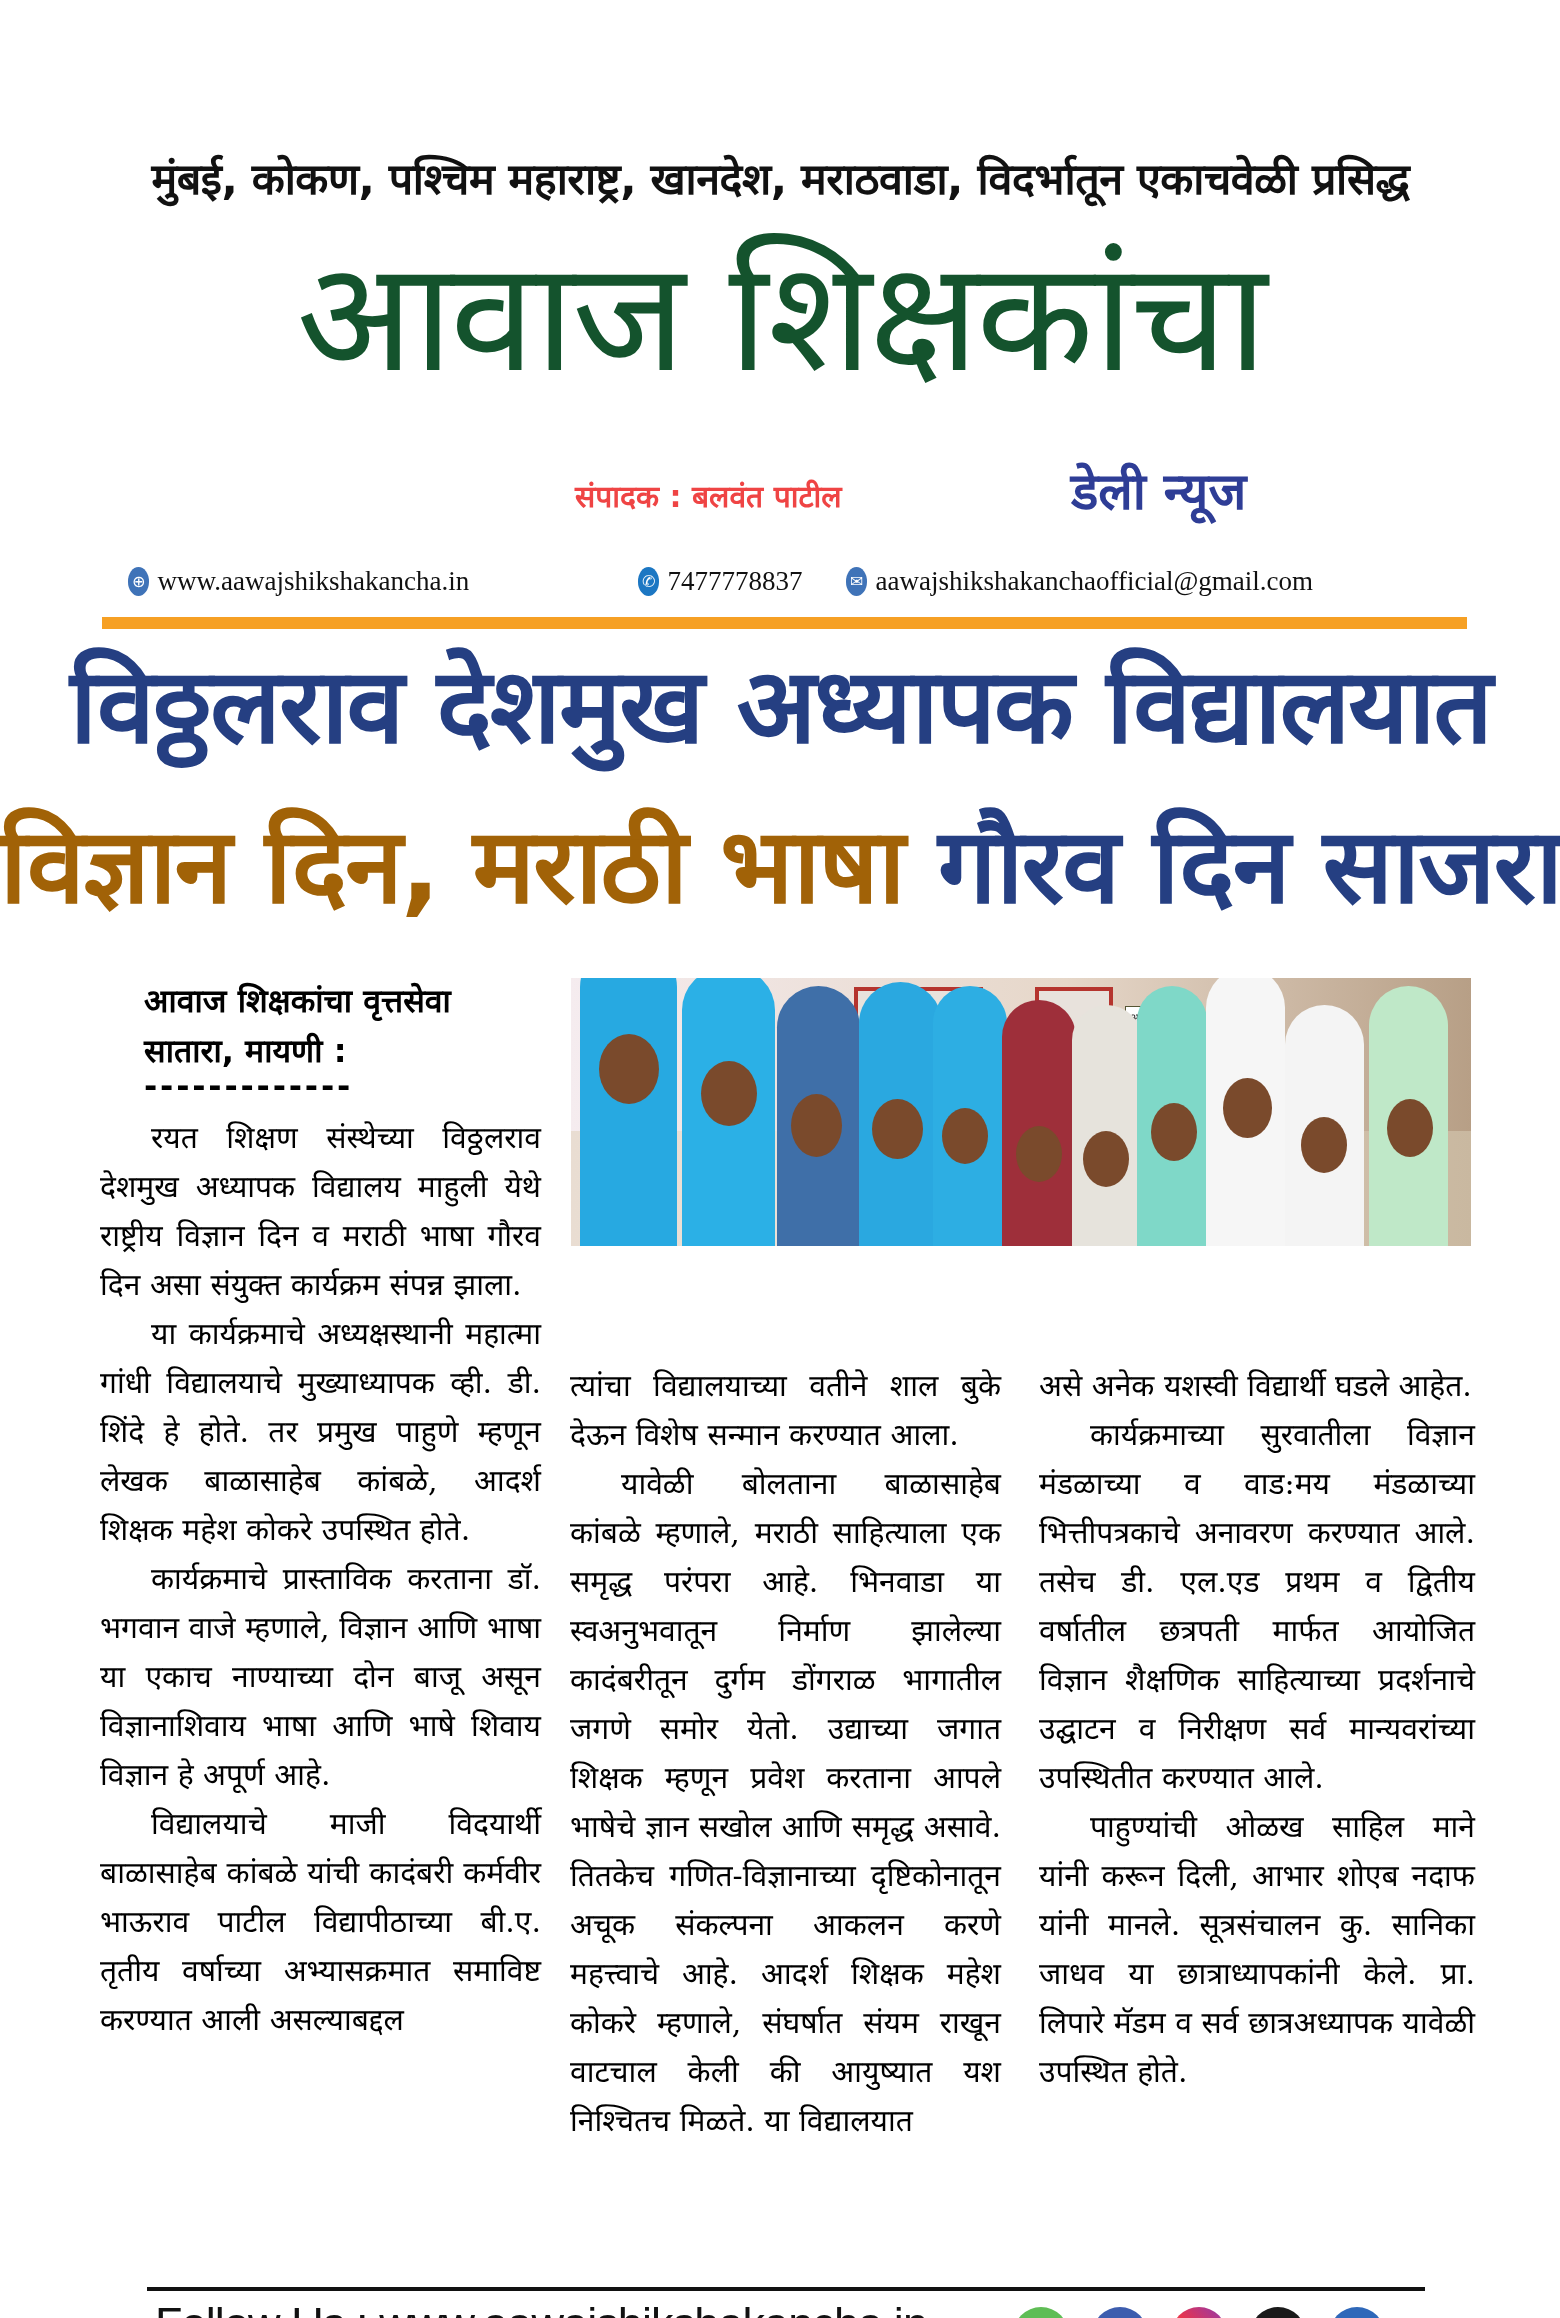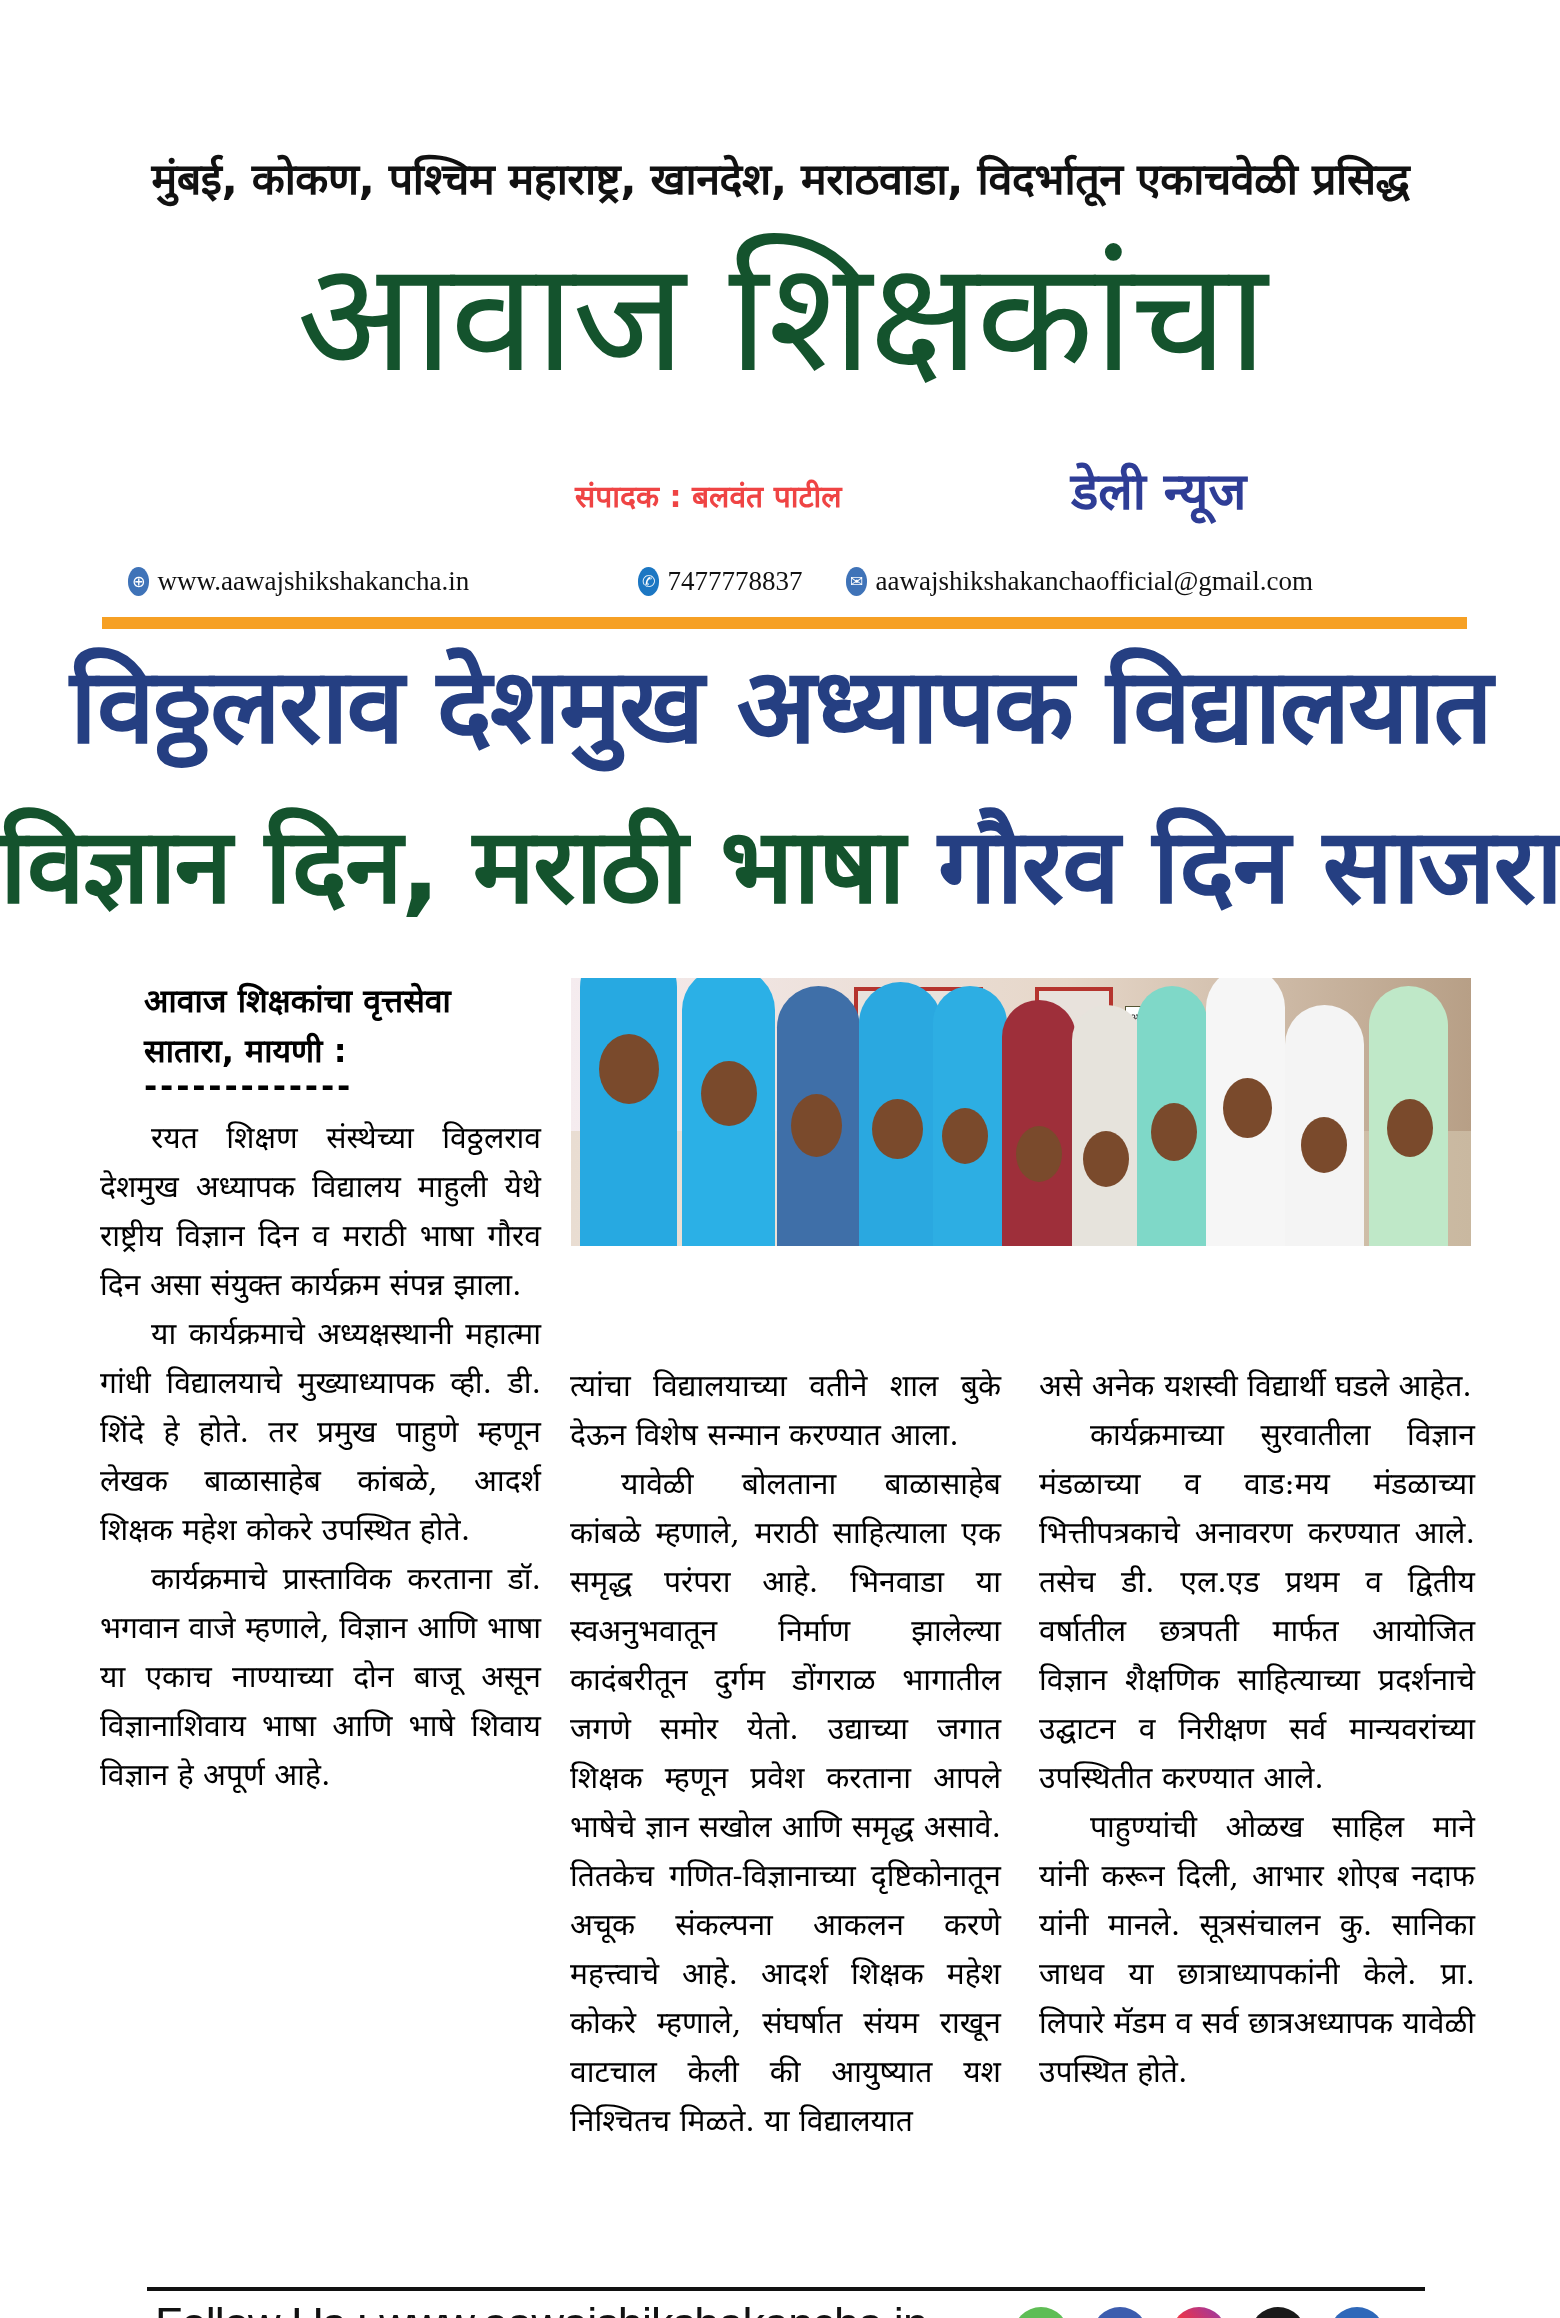--- a/index.html
+++ b/index.html
@@ -17,21 +17,21 @@
     .contact .ico.phone { background: #1C77C3; }
     .c-web { left: 128px; }
     .c-phone { left: 638px; }
     .c-mail { left: 846px; }
 
     .orange-rule { left: 102px; top: 617px; width: 1365px; height: 12px; background: #F6A024; }
 
     
     .hl1 { left: 0; width: 1561px; top: 649px; text-align: center; font-size: 104px; font-weight: bold; color: #253F82; letter-spacing: -1.9px; line-height: 1.1; }
     .hl2 { left: 0; width: 1561px; top: 809px; text-align: center; font-size: 104px; font-weight: bold; letter-spacing: -1.9px; line-height: 1.1; }
-    .hl2 .purple { color: #14532d; }
+    .hl2 .purple { color: #a16207; }
     .hl2 .navy { color: #253F82; text-align: right; }
 
     
     .byline { left: 144px; top: 976px; font-size: 32px; font-weight: bold; line-height: 50px; }
     .dashes { left: 144px; top: 1067px; font-size: 32px; font-weight: bold; letter-spacing: 2.8px; }
 
     
     .col { font-family: "DejaVu Serif", serif; font-size: 30px; line-height: 49px; text-align: justify; }
     .col p { margin: 0; text-indent: 51px; }
     .col p.noindent { text-indent: 0; }
@@ -121,20 +121,21 @@
   <div class="head" style="left:580px; top:125px; width:46px; height:58px;"></div>
   <div class="head" style="left:652px; top:100px; width:49px; height:60px;"></div>
   <div class="head" style="left:730px; top:139px; width:46px; height:56px;"></div>
   <div class="head" style="left:816px; top:121px; width:46px; height:58px;"></div>
 </div>
 
 <div class="abs col col1">
   <p>रयत शिक्षण संस्थेच्या विठ्ठलराव देशमुख अध्यापक विद्यालय माहुली येथे राष्ट्रीय विज्ञान दिन व  मराठी भाषा गौरव दिन असा संयुक्त कार्यक्रम संपन्न झाला.</p>
   <p>या कार्यक्रमाचे अध्यक्षस्थानी महात्मा गांधी विद्यालयाचे मुख्याध्यापक व्ही. डी. शिंदे हे होते. तर प्रमुख पाहुणे म्हणून लेखक बाळासाहेब कांबळे, आदर्श शिक्षक महेश कोकरे  उपस्थित होते.</p>
   <p>कार्यक्रमाचे प्रास्ताविक करताना डॉ. भगवान वाजे म्हणाले,  विज्ञान आणि भाषा या एकाच नाण्याच्या दोन बाजू असून विज्ञानाशिवाय भाषा आणि भाषे शिवाय विज्ञान हे अपूर्ण आहे.</p>
+  <p>विद्यालयाचे माजी विदयार्थी बाळासाहेब कांबळे यांची कादंबरी कर्मवीर भाऊराव पाटील विद्यापीठाच्या बी.ए. तृतीय वर्षाच्या अभ्यासक्रमात समाविष्ट करण्यात आली असल्याबद्दल</p>
 </div>
 <div class="abs col col2">
   <p class="noindent">त्यांचा विद्यालयाच्या वतीने शाल बुके देऊन विशेष सन्मान करण्यात आला.</p>
   <p>यावेळी बोलताना बाळासाहेब कांबळे म्हणाले,  मराठी साहित्याला एक समृद्ध परंपरा आहे. भिनवाडा या स्वअनुभवातून निर्माण झालेल्या कादंबरीतून दुर्गम डोंगराळ भागातील जगणे समोर येतो. उद्याच्या जगात शिक्षक म्हणून प्रवेश करताना आपले भाषेचे ज्ञान  सखोल आणि समृद्ध असावे. तितकेच गणित-विज्ञानाच्या दृष्टिकोनातून अचूक संकल्पना आकलन करणे महत्त्वाचे आहे. आदर्श शिक्षक महेश कोकरे म्हणाले,   संघर्षात संयम राखून वाटचाल केली की आयुष्यात यश निश्चितच मिळते. या विद्यालयात</p>
 </div>
 <div class="abs col col3">
   <p class="noindent">असे अनेक यशस्वी विद्यार्थी घडले आहेत.</p>
   <p>कार्यक्रमाच्या सुरवातीला विज्ञान मंडळाच्या व वाड:मय मंडळाच्या भित्तीपत्रकाचे अनावरण करण्यात आले. तसेच डी. एल.एड प्रथम व द्वितीय वर्षातील छत्रपती मार्फत आयोजित विज्ञान शैक्षणिक साहित्याच्या प्रदर्शनाचे उद्घाटन व निरीक्षण सर्व मान्यवरांच्या उपस्थितीत  करण्यात आले.</p>
   <p>पाहुण्यांची ओळख साहिल माने यांनी करून दिली, आभार शोएब नदाफ यांनी मानले. सूत्रसंचालन कु. सानिका जाधव या छात्राध्यापकांनी केले.  प्रा. लिपारे मॅडम व सर्व छात्रअध्यापक यावेळी उपस्थित होते.</p>
 </div>

